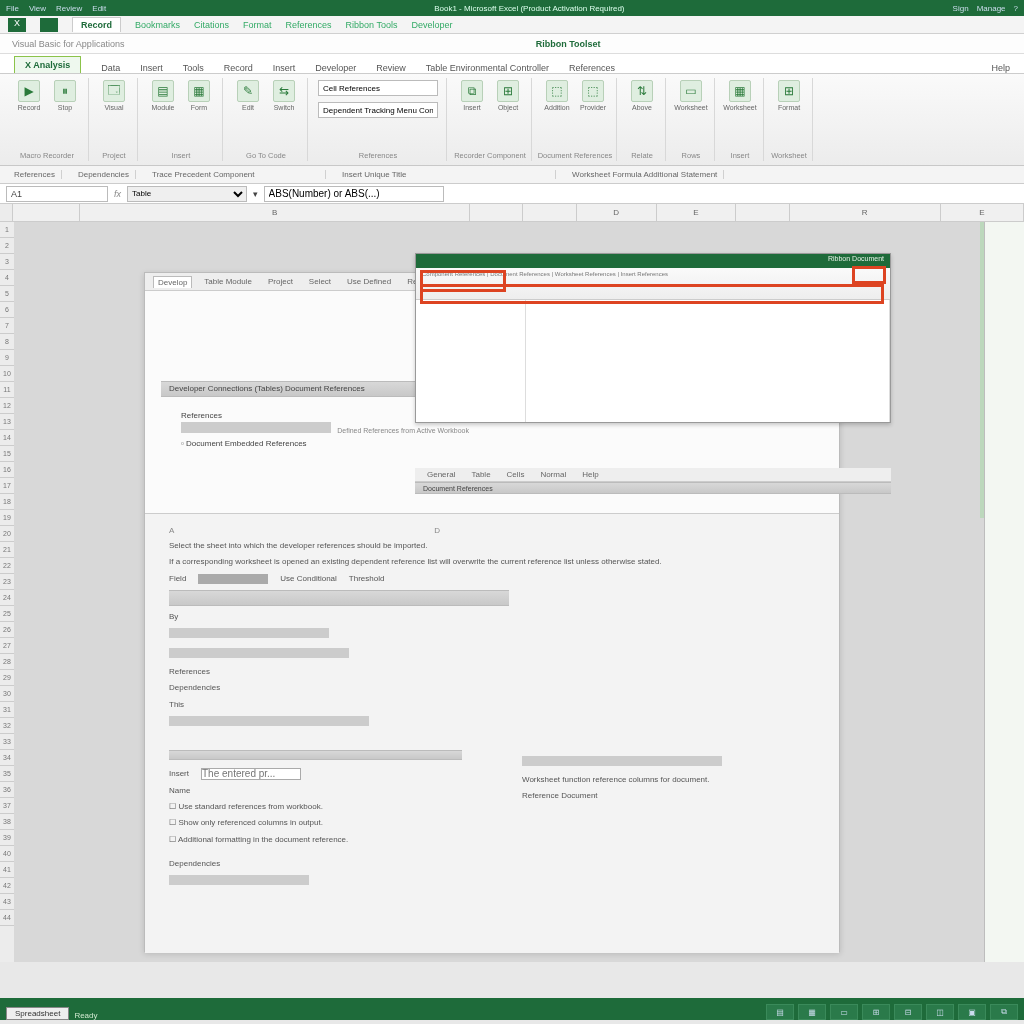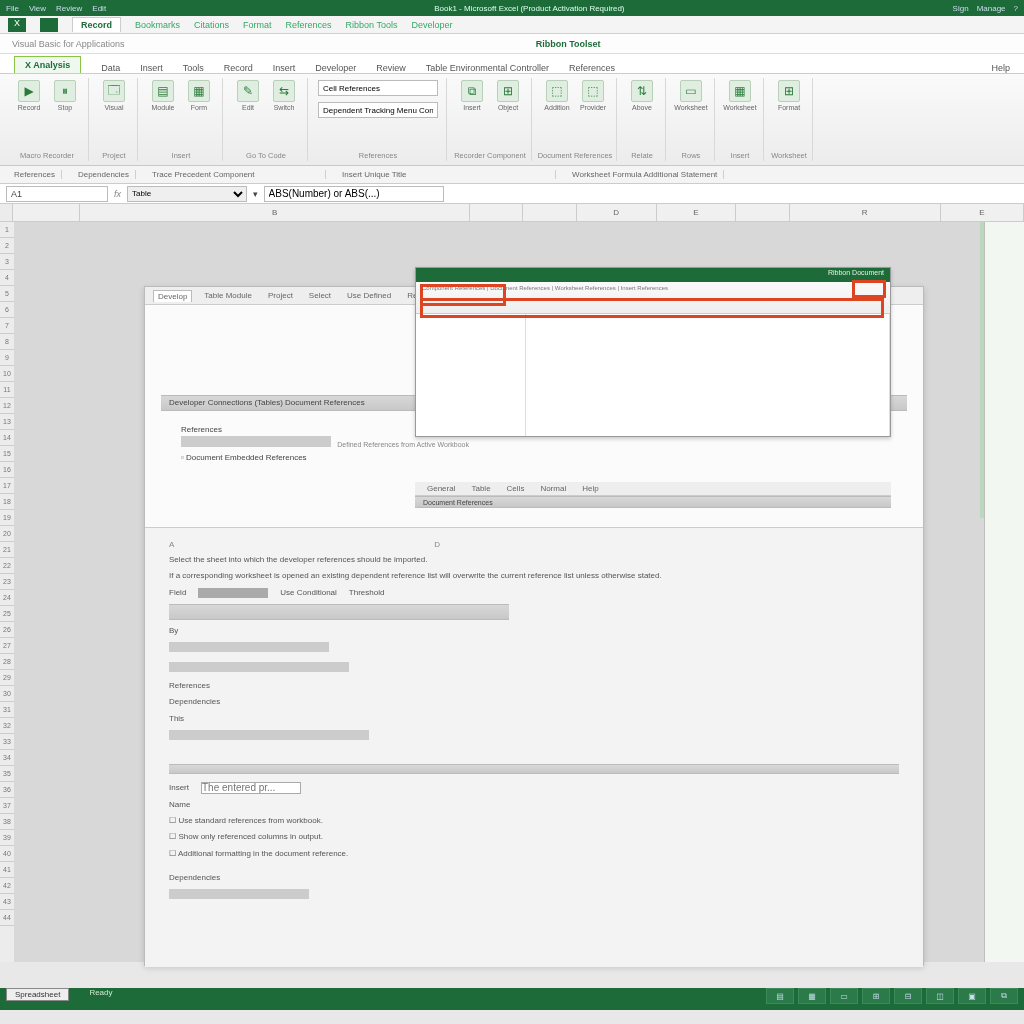--- a/index.html
+++ b/index.html
@@ -54,21 +54,21 @@
 .gridwrap { position:relative; height:740px; background:#d8d8d8; display:flex; }
 .rownums { width:14px; background:#ececec; display:flex; flex-direction:column; }
 .rownums div { height:16px; border-bottom:1px solid #ccc; font-size:7px; color:#777; text-align:center; line-height:16px; }
 .sheet { flex:1; position:relative; background:#d8d8d8; }
 
 
 .rightcol { position:absolute; right:0; top:0; width:40px; height:100%; background:#f3f7f2; border-left:1px solid #bdbdbd; }
 .rightcol::before { content:""; position:absolute; right:40px; top:0px; width:4px; height:40%; background:#bcd8bc; }
 
 
-.editor { position:absolute; left:130px; top:64px; width:780px; height:680px; background:#fbfbfb; border:1px solid #bbb; box-shadow:0 2px 6px rgba(0,0,0,.15); }
+.editor { position:absolute; left:130px; top:50px; width:696px; height:680px; background:#fbfbfb; border:1px solid #bbb; box-shadow:0 2px 6px rgba(0,0,0,.15); }
 .editor-top { height:190px; position:relative; }
 .ed-tabs { height:18px; background:#eee; border-bottom:1px solid #ccc; display:flex; align-items:center; gap:8px; padding:0 8px; font-size:8px; color:#666; }
 .ed-tabs span { padding:1px 4px; }
 .ed-tabs .act { background:#fff; border:1px solid #bbb; border-bottom:none; }
 
 
 .preview { position:absolute; left:270px; top:-20px; width:476px; height:170px; background:#fff; border:1px solid #999; box-shadow:0 2px 4px rgba(0,0,0,.2); }
 .preview-titlebar { height:14px; background:#1e6b3a; color:#e5f0e5; font-size:7px; text-align:right; padding:1px 6px; }
 .preview-ribbon { height:32px; position:relative; }
 .redbox1 { position:absolute; left:4px; top:2px; width:86px; height:22px; border:3px solid #d42; }
@@ -89,21 +89,21 @@
 .details { position:absolute; left:0; top:240px; width:100%; height:440px; background:#f3f3f3; border-top:1px solid #ccc; padding:12px 24px; font-size:8px; color:#555; overflow:hidden; }
 .details .dh { display:flex; gap:260px; color:#888; font-size:8px; margin-bottom:6px; }
 .details p { margin:6px 0; line-height:1.3; }
 .details .bar { background:#ccc; height:10px; display:inline-block; }
 .details .row2 { display:flex; gap:12px; align-items:center; margin:6px 0; }
 .details .chk::before { content:"☐ "; }
 .twocol { display:flex; gap:60px; margin-top:20px; }
 .twocol > div { flex:1; }
 
 
-.statusbar { position:absolute; left:0; bottom:14px; width:100%; height:22px; background:#1e6b3a; display:flex; align-items:flex-start; padding:0 6px; gap:20px; }
+.statusbar { position:absolute; left:0; bottom:4px; width:100%; height:22px; background:#1e6b3a; display:flex; align-items:flex-end; padding:0 6px; gap:5px; }
 .statusbar .sbtn { width:28px; height:16px; background:#2a7a4a; border:1px solid #3a8a5a; display:flex; align-items:center; justify-content:center; color:#cde; font-size:8px; }
 .statusbar .sheet-tab { background:#eee; color:#333; font-size:8px; padding:1px 8px; border:1px solid #888; }
 .statusbar .stxt { color:#cfe8cf; font-size:8px; }
 </style>
 </head>
 <body>
 
 <div class="titlebar">
   <div class="left">
     <span>File</span>
@@ -430,20 +430,25 @@
               <span>Insert</span>
               <input style="width: 100px; height: 12px; border: 1px solid rgb(170, 170, 170); font-size: 10px;" placeholder="The entered pr...">
             </div>
             <p>Name</p>
             <p class="chk">Use standard references from workbook.</p>
             <p class="chk">Show only referenced columns in output.</p>
             <p class="chk">Additional formatting in the document reference.</p>
             <p style="margin-top:14px">Dependencies</p>
             <p><span class="bar" style="width:140px"></span></p>
           </div>
+          <div>
+            <p><span class="bar" style="width:200px"></span></p>
+            <p>Worksheet function reference columns for document.</p>
+            <p>Reference Document</p>
+          </div>
         </div>
       </div>
     </div>
   </div>
 </div>
 
 <div class="statusbar">
   <span class="sheet-tab">Spreadsheet</span>
   <span class="stxt">Ready</span>
   <div style="flex:1"></div>

